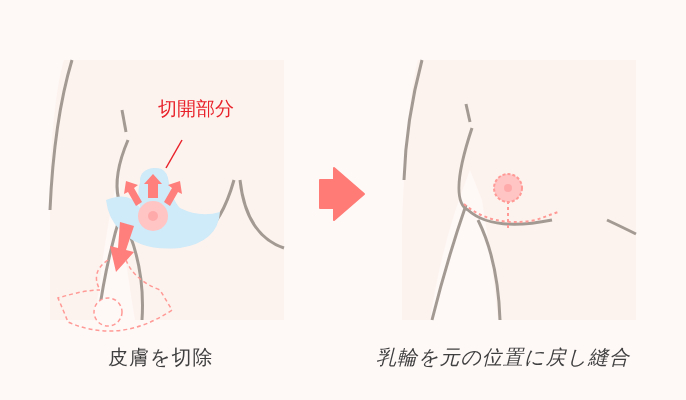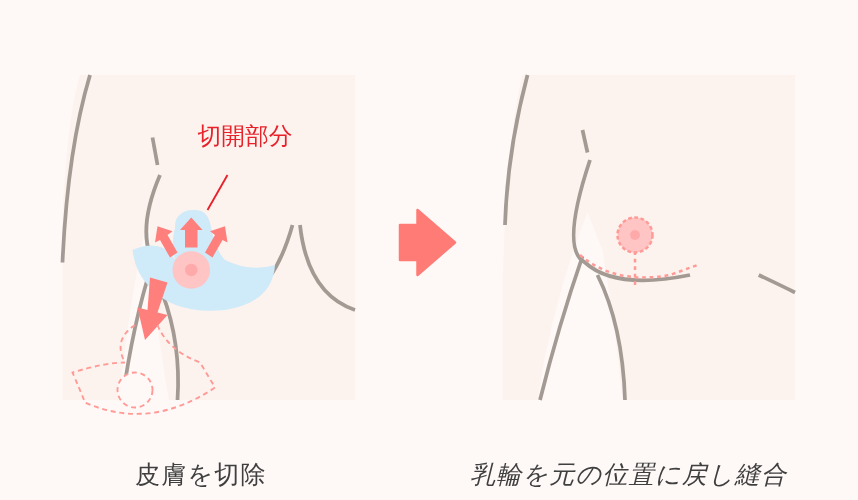--- a/index.html
+++ b/index.html
@@ -1,20 +1,20 @@
 <!DOCTYPE html>
 <html><head>
 <meta charset="utf-8">
 <style>
   html,body{margin:0;padding:0;}
   body{width:686px;height:400px;background:#fef8f7;position:relative;overflow:hidden;font-family:"DejaVu Sans","Liberation Sans",sans-serif;}
   .panel{position:absolute;top:60px;width:234px;height:260px;overflow:visible;}
   .panel-left{left:50px;}
   .panel-right{left:402px;}
-  .caption{position:absolute;top:366px;font-size:20px;color:#3f3f3f;letter-spacing:1px;white-space:nowrap;}
+  .caption{position:absolute;top:344px;font-size:20px;color:#3f3f3f;letter-spacing:1px;white-space:nowrap;}
   .cap-left{left:108px;}
   .cap-right{left:376px;font-style:italic;}
   .arrow{position:absolute;left:318px;top:166px;width:52px;width:52px;height:56px;}
   svg{display:block;overflow:visible;}
 </style>
 </head>
 <body>
 
 <div class="panel panel-left">
   <svg width="234" height="260" viewBox="0 0 234 260">

